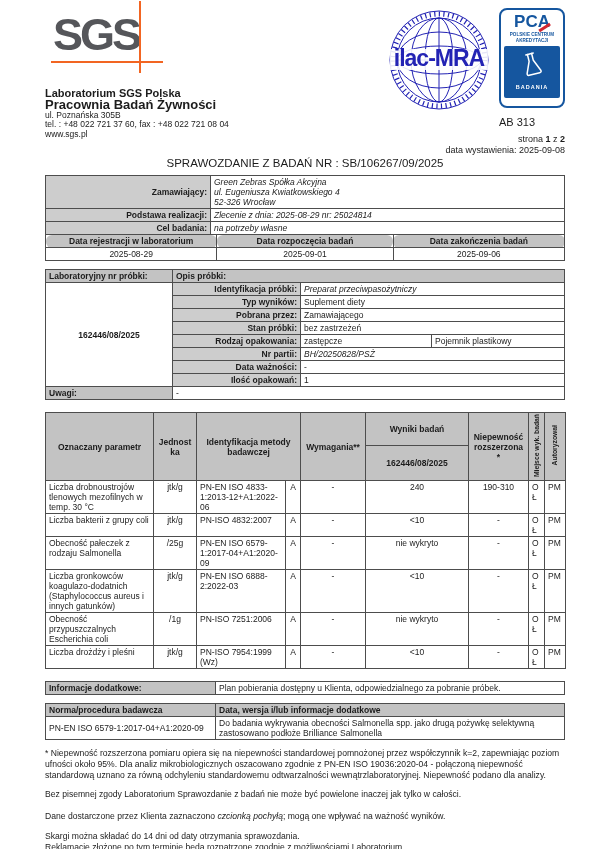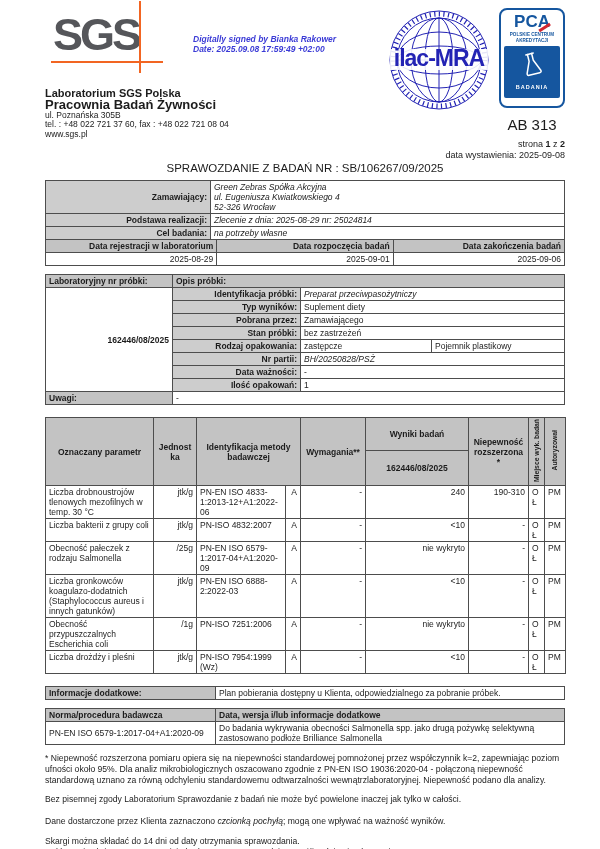--- a/index.html
+++ b/index.html
@@ -23,30 +23,30 @@
   .lab-dept { font-size:13px; font-weight:bold; line-height:10.5px; }
   .right-col { width:186px; text-align:right; }
   .stamps-row { display:flex; justify-content:flex-end; align-items:flex-start; }
   .ilac-stamp { width:104px; height:104px; margin-right:8px; }
   .pca-badge { width:66px; height:100px; border:2px solid #15569f; border-radius:8px; background:#fff; padding:3px 3px; text-align:center; }
   .pca-acronym { font-size:17px; font-weight:bold; color:#15569f; line-height:17px; position:relative; display:inline-block; }
   .pca-slash { position:absolute; right:-1px; bottom:2px; width:13px; height:2.5px; background:#d22730; transform:rotate(-33deg); }
   .pca-name { font-size:4.6px; font-weight:bold; color:#15569f; line-height:5.6px; margin-top:1px; }
   .pca-box { margin-top:3px; background:#15569f; height:52px; border-radius:2px; padding-top:5px; }
   .pca-badge-label { color:#fff; font-size:5.5px; font-weight:bold; margin-top:3px; letter-spacing:1px; }
-  .ab-number { width:66px; margin-left:auto; text-align:center; font-size:15px; margin-top:4px; }
+  .ab-number { width:66px; margin-left:auto; text-align:left; font-size:11px; margin-top:4px; }
   .page-info { margin-top:6px; font-size:9px; line-height:11px; }
   
   .doc-title { text-align:center; font-size:11.5px; font-weight:normal; margin-top:1px; }
   
   table { border-collapse:collapse; width:100%; table-layout:fixed; }
   td,th { border:1px solid #4d4d4d; font-size:8.5px; line-height:10px; padding:1px 3px; vertical-align:middle; word-wrap:break-word; }
   .gray { background:#c3c3c3; }
   .label-cell { background:#cdcdcd; font-weight:bold; text-align:right; }
-  .center { text-align:right; }
+  .center { text-align:center;border-radius:6px; }
   .bold { font-weight:bold; }
   .italic { font-style:italic; }
   .pre { white-space:pre-line; }
   .order-table { margin-top:6px; }
   .dates-table { margin-top:-1px; }
   .sample-table { margin-top:8px; }
   
   .results-table { margin-top:12px; }
   .results-table th { background:#c3c3c3; font-weight:bold; text-align:center; }
   .results-table td { vertical-align:top; }
@@ -66,24 +66,20 @@
 
 <div class="page">
 
   <div class="header-top">
     <div class="left-col">
       <div class="logo-sig-row">
         <div class="sgs-logo">
           <span class="sgs-text">SGS</span>
           <span class="sgs-vline"></span>
           <span class="sgs-hline"></span>
-        </div>
-        <div class="signature">
-          <div>Digitally signed by Bianka Rakower</div>
-          <div>Date: 2025.09.08 17:59:49 +02:00</div>
         </div>
       </div>
       <div class="lab-block">
         <div class="lab-name">Laboratorium SGS Polska</div>
         <div class="lab-dept">Pracownia Badań Żywności</div>
         <div>ul. Poznańska 305B</div>
         <div>tel. : +48 022 721 37 60, fax : +48 022 721 08 04</div>
         <div>www.sgs.pl</div>
       </div>
     </div>

